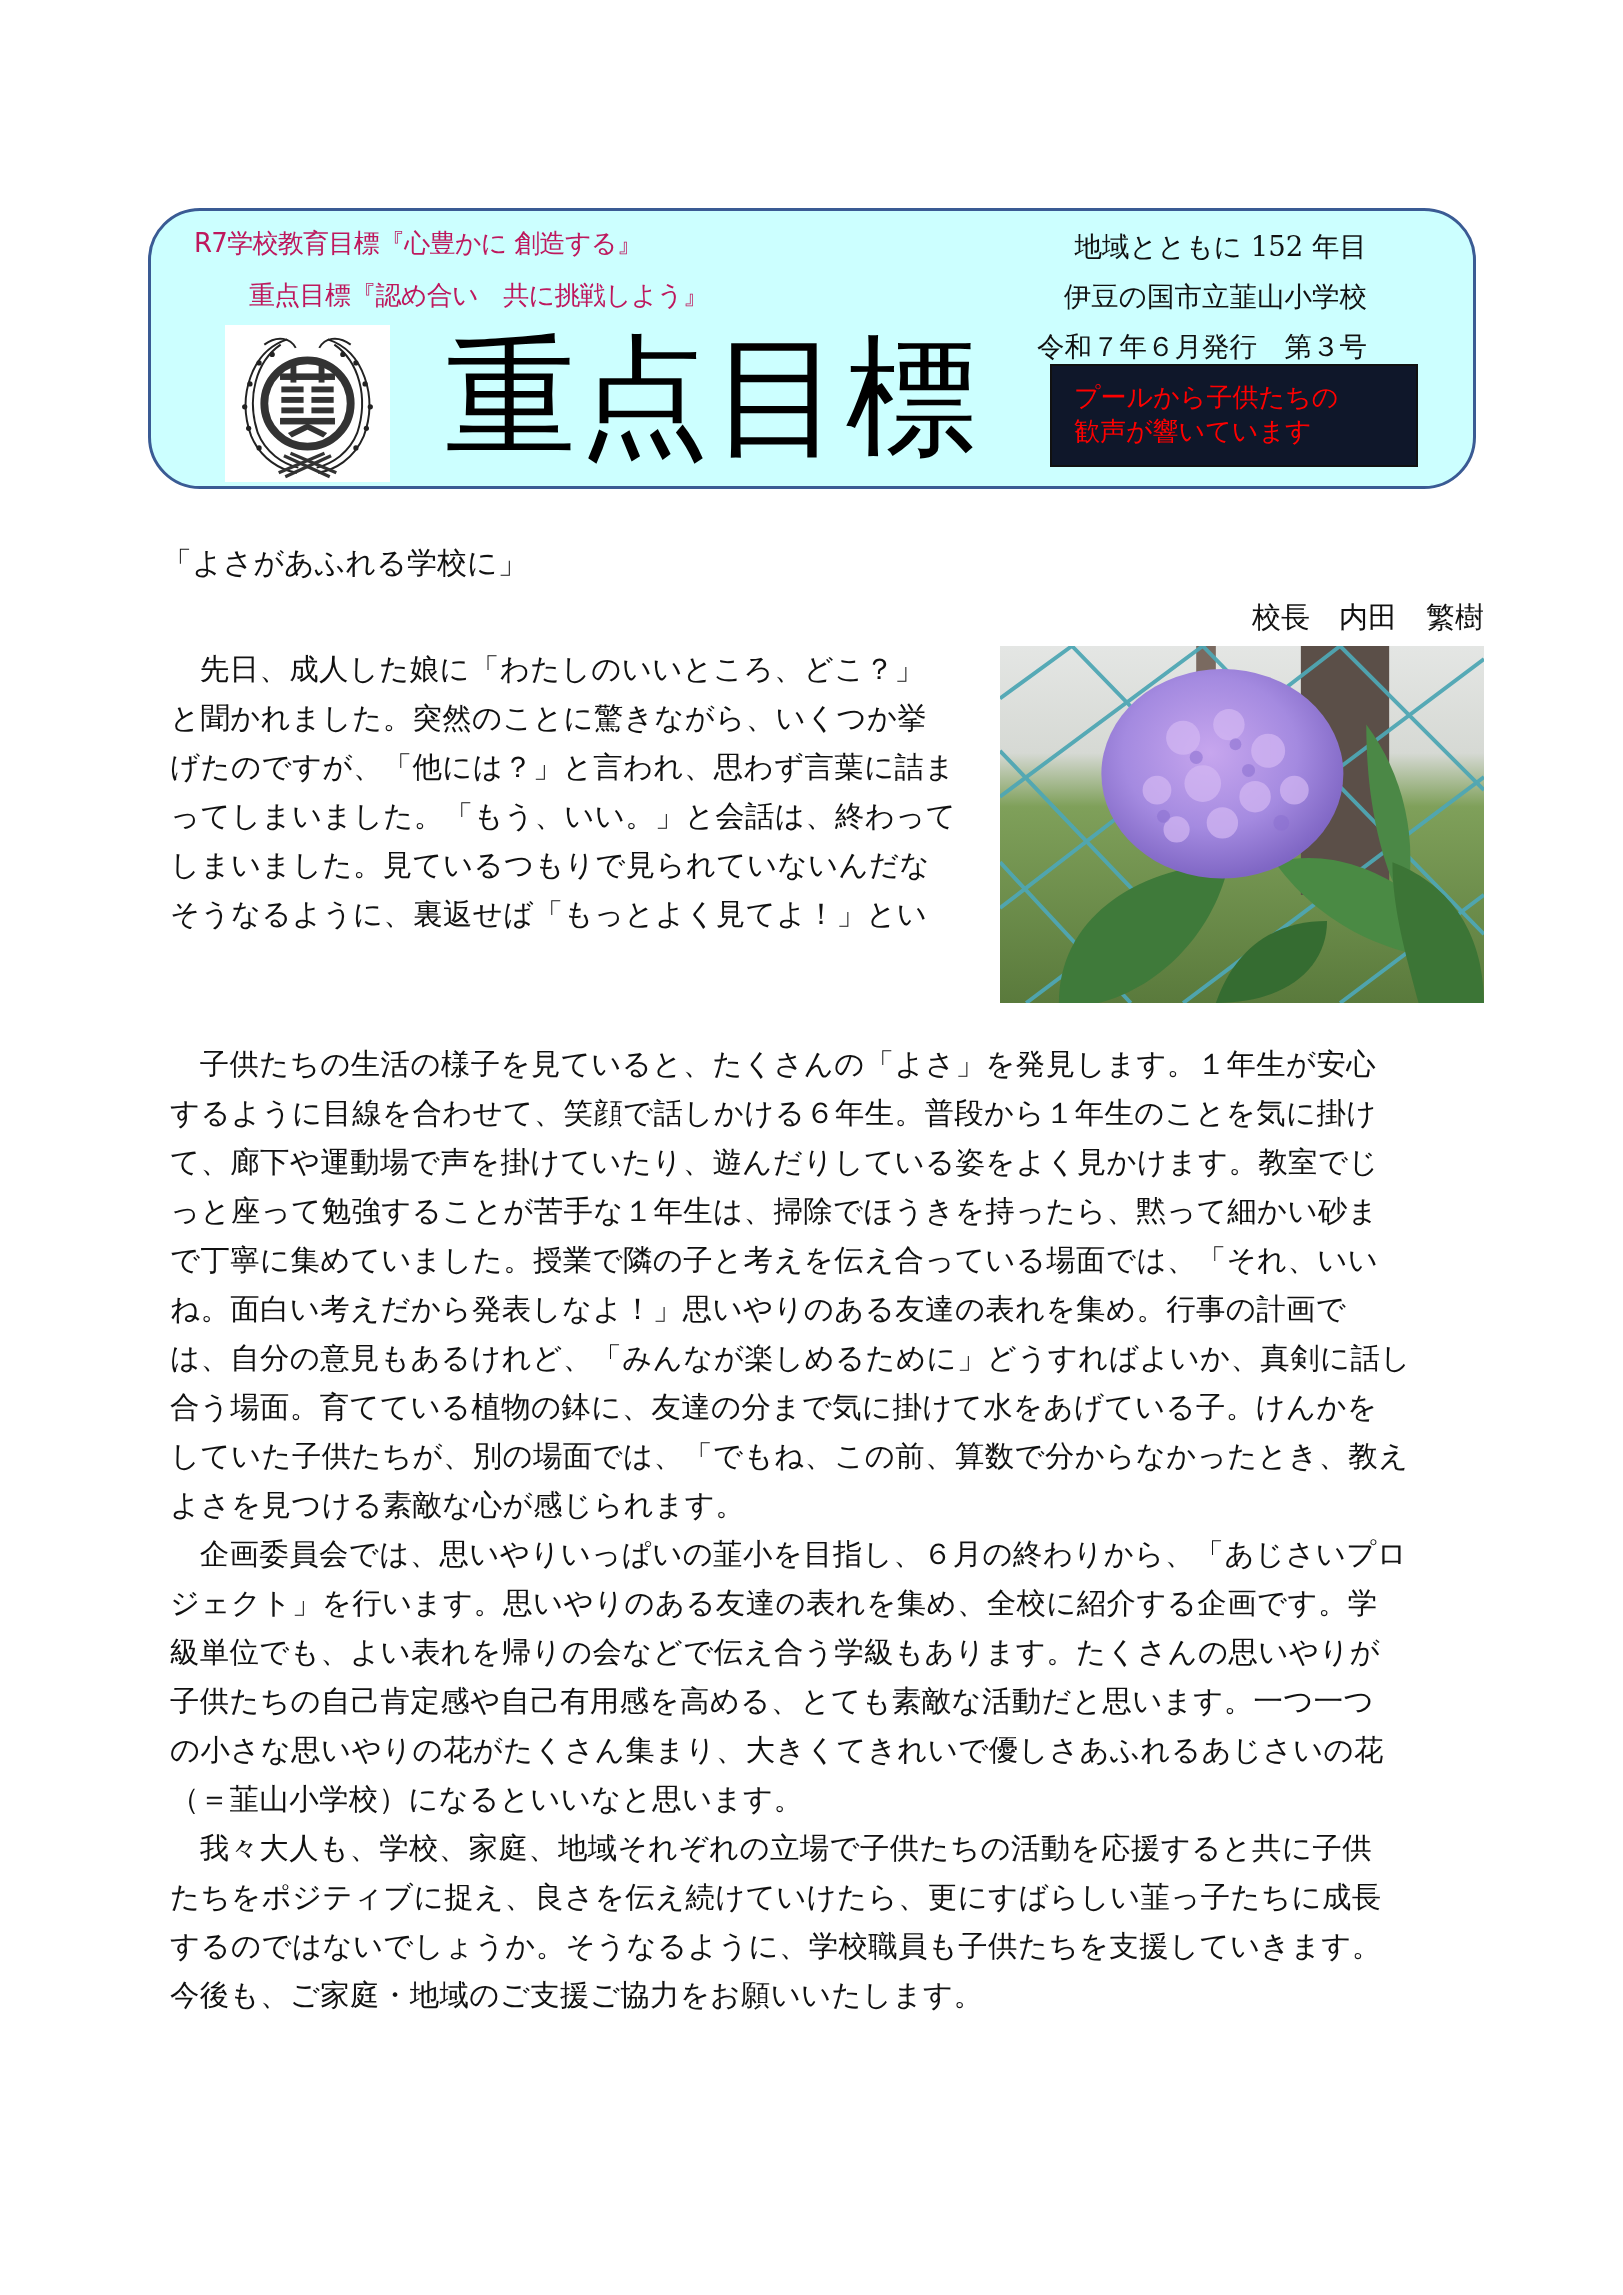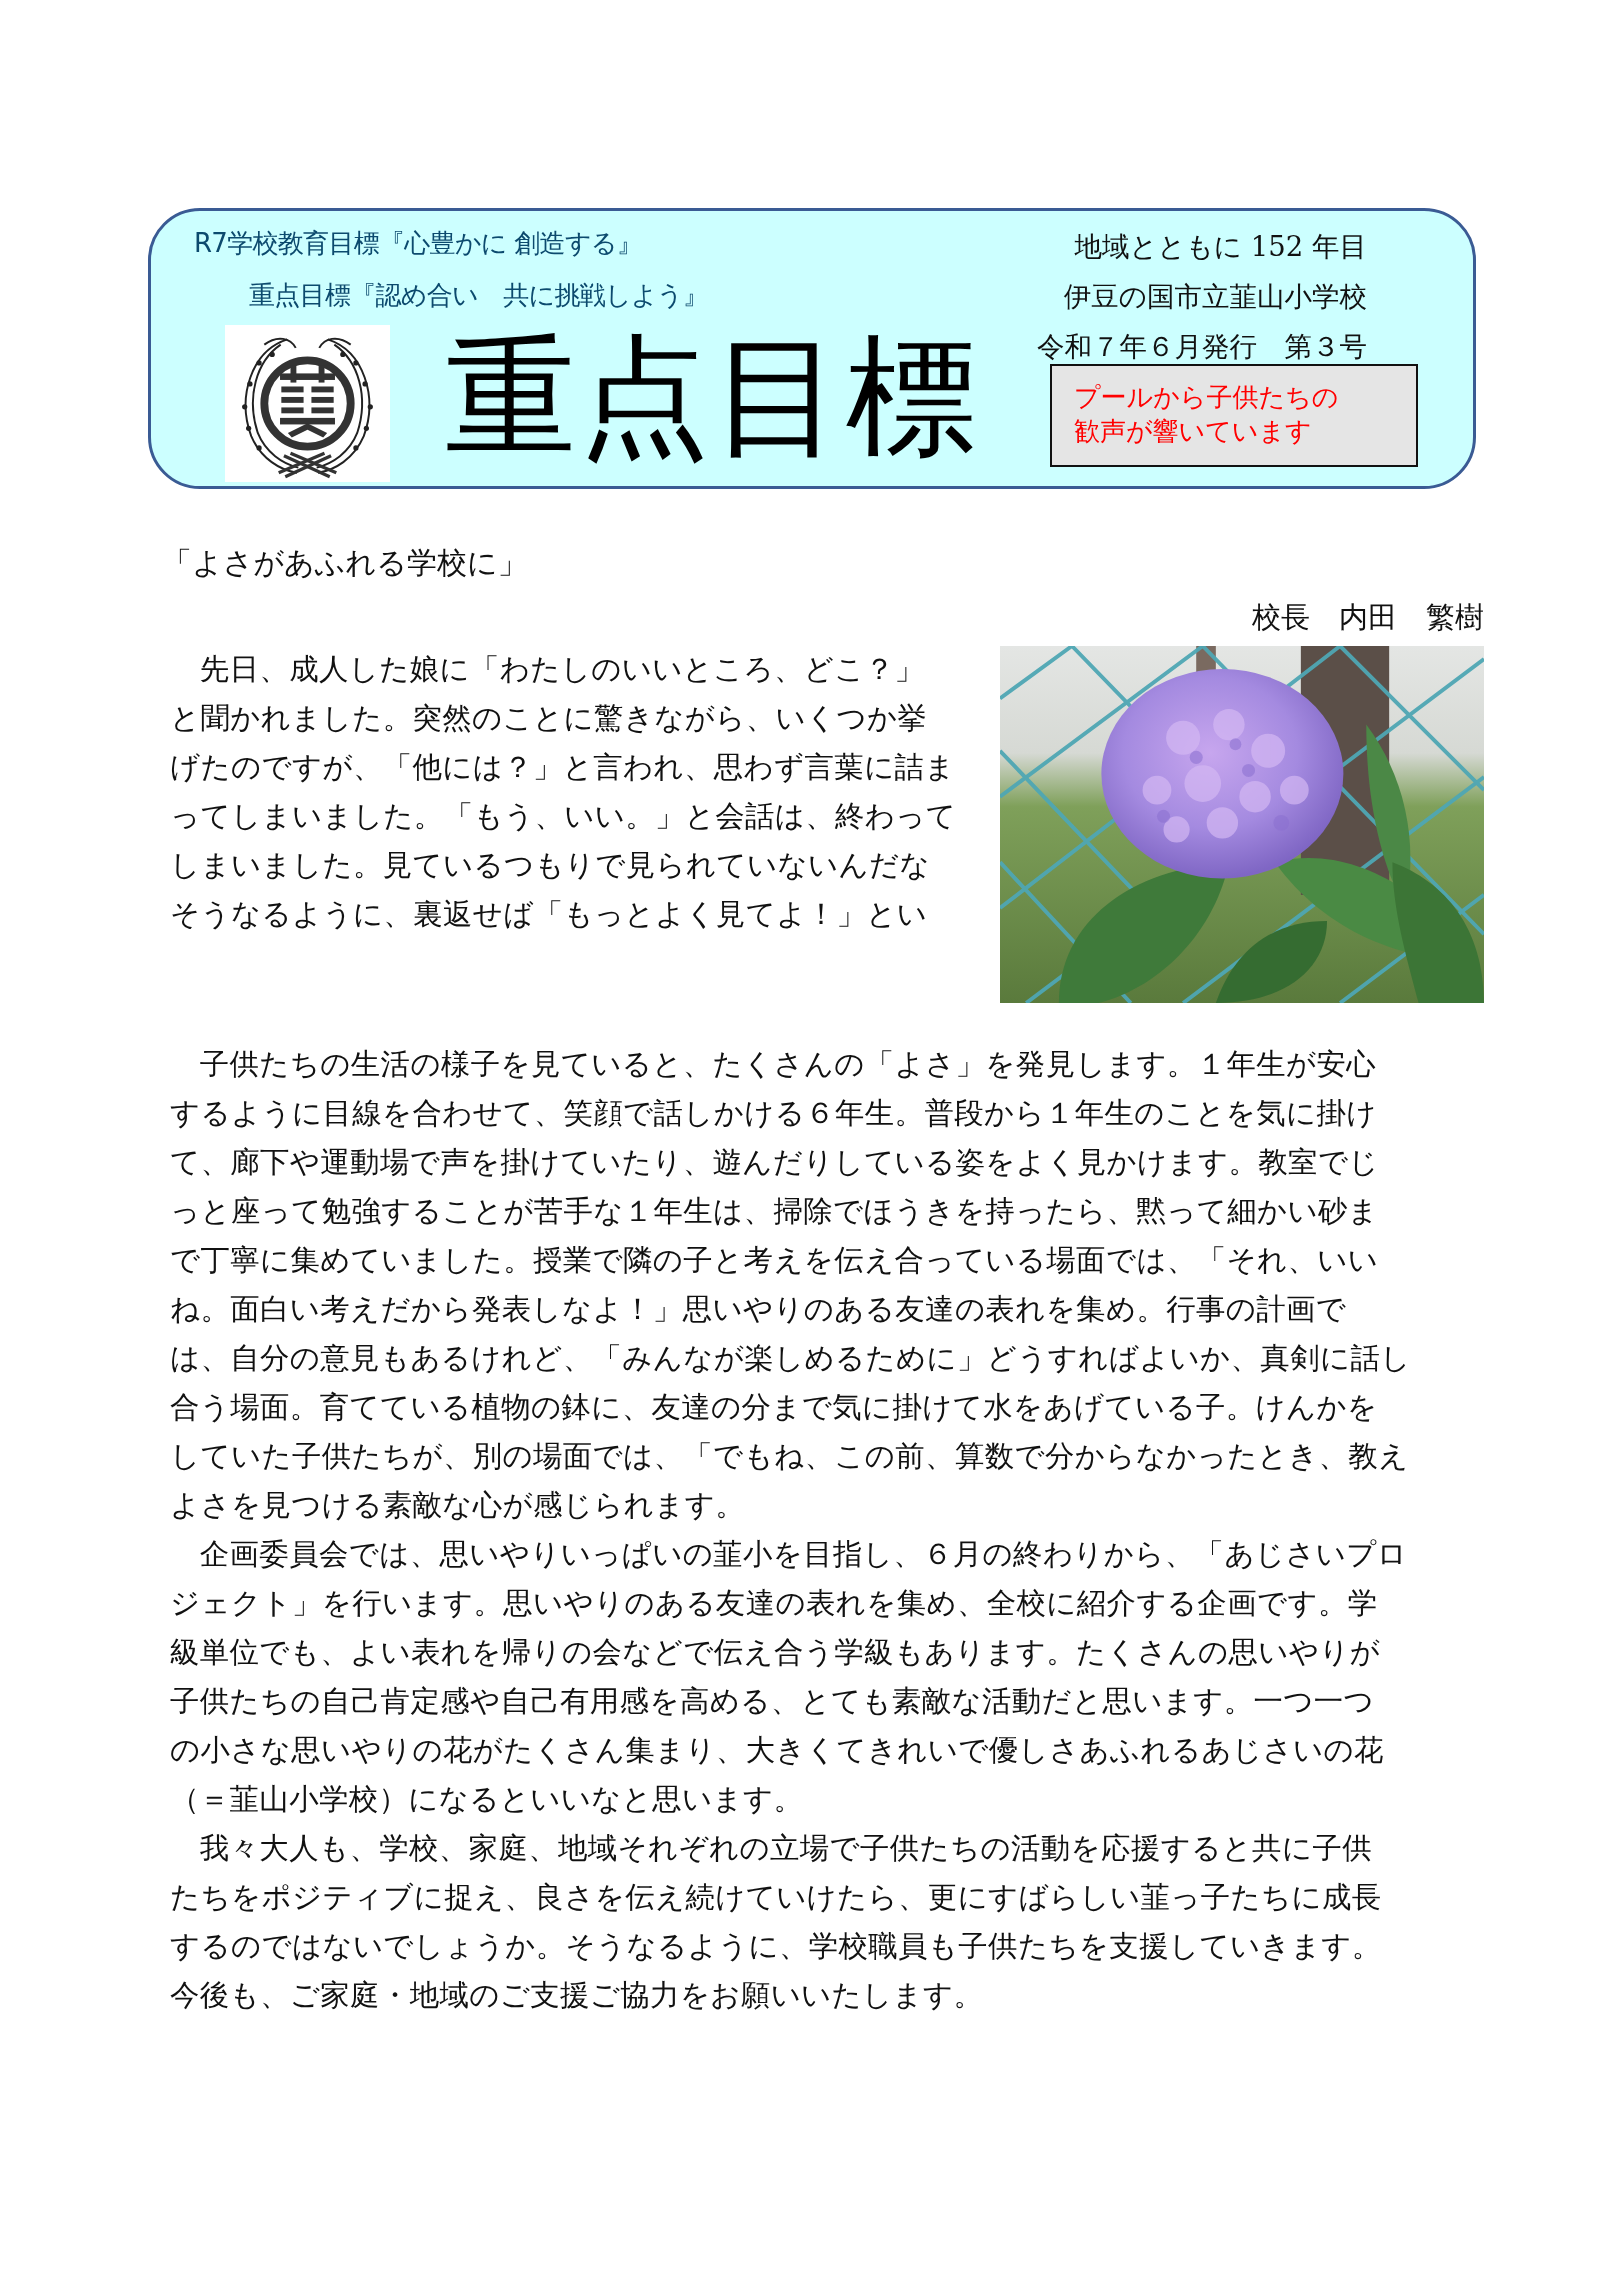--- a/index.html
+++ b/index.html
@@ -1,36 +1,36 @@
 <!DOCTYPE html>
 <html style="font-size:10.5px"><head>
 <meta charset="utf-8">
 <style>
   html, body { margin: 0; padding: 0; background: #ffffff; }
   body { width: 1623px; height: 2295px; position: relative; overflow: hidden;
          font-family: "DejaVu Sans", "Liberation Sans", sans-serif; color: #111; }
 
   .header-box { position: absolute; left: 148px; top: 208px; width: 1328px; height: 281px;
                 background: #ccffff; border: 3.9px solid #3a5b94; border-radius: 52px; box-sizing: border-box; }
-  .goal-line { position: absolute; font-size: 26px; line-height: 31px; white-space: nowrap; color: #0c4a6e;
+  .goal-line { position: absolute; font-size: 26px; line-height: 31px; white-space: nowrap; color: #be185d;
                font-family: "DejaVu Sans", sans-serif; letter-spacing: -0.7px; }
   .goal-1 { left: 194px; top: 228px; }
   .goal-2 { left: 249px; top: 280px; }
 
   .logo { position: absolute; left: 225px; top: 325px; width: 165px; height: 157px; background: #ffffff; }
   .logo svg { width: 100%; height: 100%; display: block; }
 
   .title { position: absolute; left: 445px; top: 321px; font-size: 131px; line-height: 151px;
            font-family: "DejaVu Sans", sans-serif; white-space: nowrap; color: #000; letter-spacing: 2.6px; }
 
   .info { position: absolute; left: 1037px; top: 221px; font-family: "DejaVu Serif", "Liberation Serif", serif;
           font-size: 27.5px; line-height: 50px; white-space: nowrap; color: #111; text-align: right; }
 
   .notice { position: absolute; left: 1050px; top: 364px; width: 368px; height: 103px; box-sizing: border-box;
-            background: #e5e5e5; border: 2px solid #111; padding: 14.4px 0 0 22px;
+            background: #0f172a; border: 2px solid #111; padding: 14.4px 0 0 22px;
             color: #ff0000; font-size: 26px; line-height: 34px; }
 
   .article-title { position: absolute; left: 162px; top: 544px; font-size: 30px; line-height: 37px; white-space: nowrap; font-family: Liberation Serif, serif; }
   .byline { position: absolute; right: 139px; top: 599px; font-size: 29px; line-height: 37px; white-space: nowrap; }
 
   .photo { position: absolute; left: 1000px; top: 646px; width: 484px; height: 357px; overflow: hidden; }
   .photo svg { width: 100%; height: 100%; display: block; }
 
   .para { position: absolute; left: 170px; font-size: 29.4px; line-height: 49px; letter-spacing: 0.4px; }
   .para .line { display: block; white-space: nowrap; height: 49px; }

